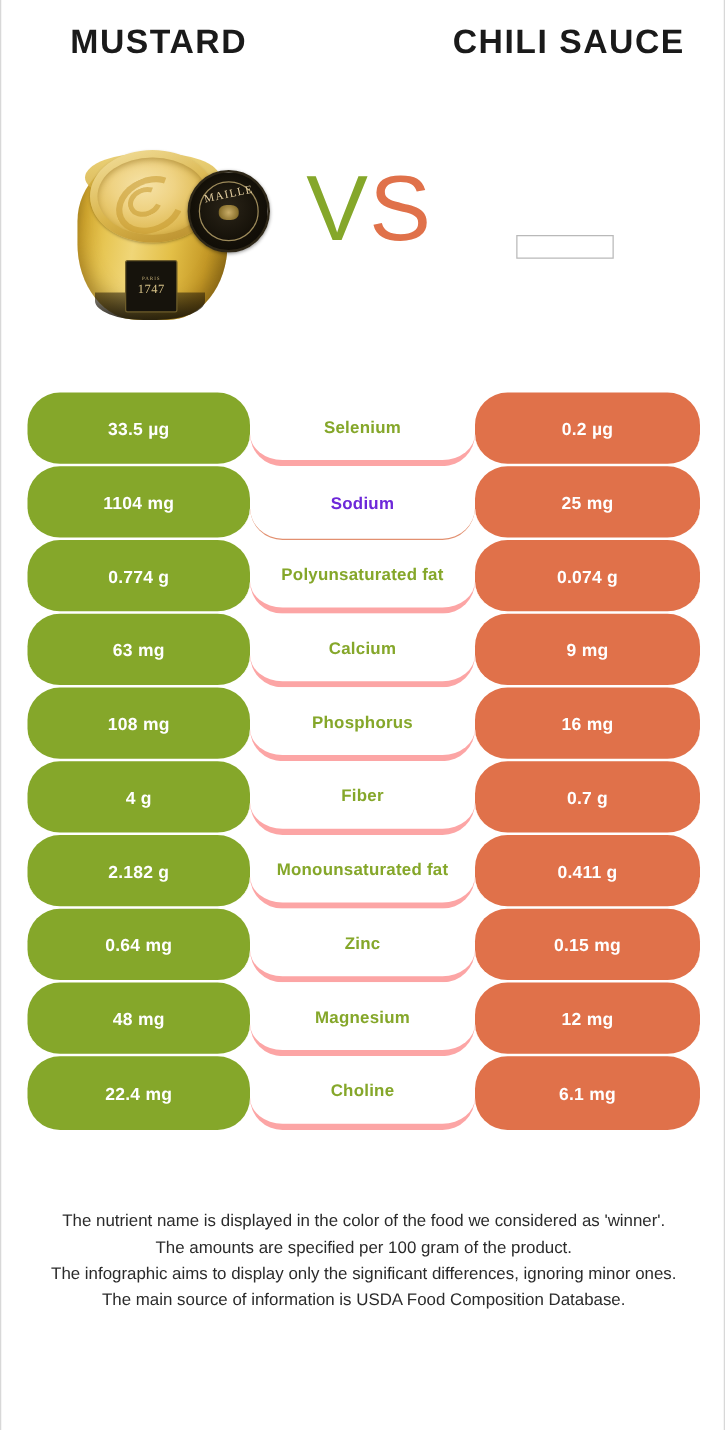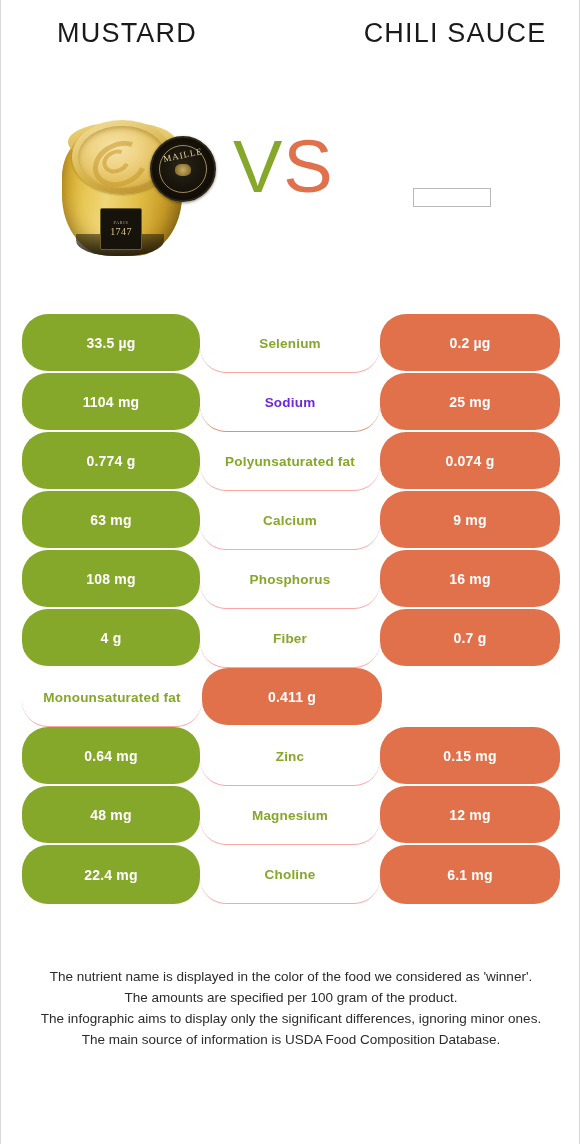--- a/index.html
+++ b/index.html
@@ -25,21 +25,21 @@
     position: absolute;
     top: 0;
     left: 0;
     width: 580px;
     height: 70px;
   }
   .header-title {
     position: absolute;
     top: 18px;
     font-size: 27px;
-    font-weight: 400;
+    font-weight: 700;
     letter-spacing: 1.2px;
     color: #1a1a1a;
     text-align: center;
     white-space: nowrap;
     font-family: "Liberation Sans", sans-serif;
   }
   .header-title.left  { left: 21px;  width: 210px; }
   .header-title.right { left: 349px; width: 210px; }
 
   
@@ -209,21 +209,21 @@
     width: 16px;
     height: 12px;
     margin: -5px 0 0 -8px;
     border-radius: 40%;
     background: radial-gradient(circle, #c9ad68 0%, #8d7430 70%, #5a4a1c 100%);
   }
 
   
   .vs {
     position: absolute;
-    left: 232px;
+    left: 244px;
     top: 30px;
     font-size: 74px;
     font-weight: 400;
     letter-spacing: 1px;
     line-height: 1;
     font-family: "Liberation Sans", sans-serif;
   }
   .vs .v { color: #85a72a; }
   .vs .s { color: #e0714a; }
 
@@ -272,21 +272,21 @@
     background: #ffffff;
     font-size: 13.5px;
     font-weight: 700;
   }
   .cell.right {
     width: 180px;
     background: #e0714a;
     color: #ffffff;
     border-bottom: 2px solid #ffffff;
   }
-  .cell.mid.win-green { color: #85a72a; border-bottom: 1px solid #fca5a5; }
+  .cell.mid.win-green { color: #85a72a; border-bottom: 5px solid #fca5a5; }
   .cell.mid.win-orange { color: #6d28d9; border-bottom: 1px solid #e29070; }
   .row:last-child .cell.left,
   .row:last-child .cell.right { border-bottom: none; }
 
   
   .footer {
     position: absolute;
     left: 28px;
     top: 966px;
     width: 524px;
@@ -360,20 +360,21 @@
       <div class="cell left">108 mg</div>
       <div class="cell mid win-green">Phosphorus</div>
       <div class="cell right">16 mg</div>
     </div>
     <div class="row">
       <div class="cell left">4 g</div>
       <div class="cell mid win-green">Fiber</div>
       <div class="cell right">0.7 g</div>
     </div>
     <div class="row">
+      <div class="cell left">2.182 g</div>
       <div class="cell mid win-green">Monounsaturated fat</div>
       <div class="cell right">0.411 g</div>
     </div>
     <div class="row">
       <div class="cell left">0.64 mg</div>
       <div class="cell mid win-green">Zinc</div>
       <div class="cell right">0.15 mg</div>
     </div>
     <div class="row">
       <div class="cell left">48 mg</div>

